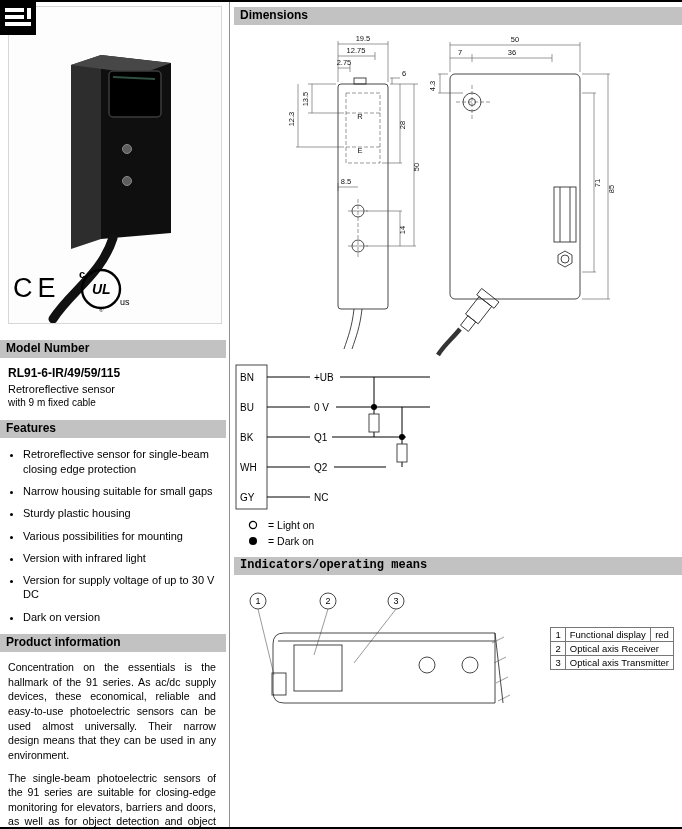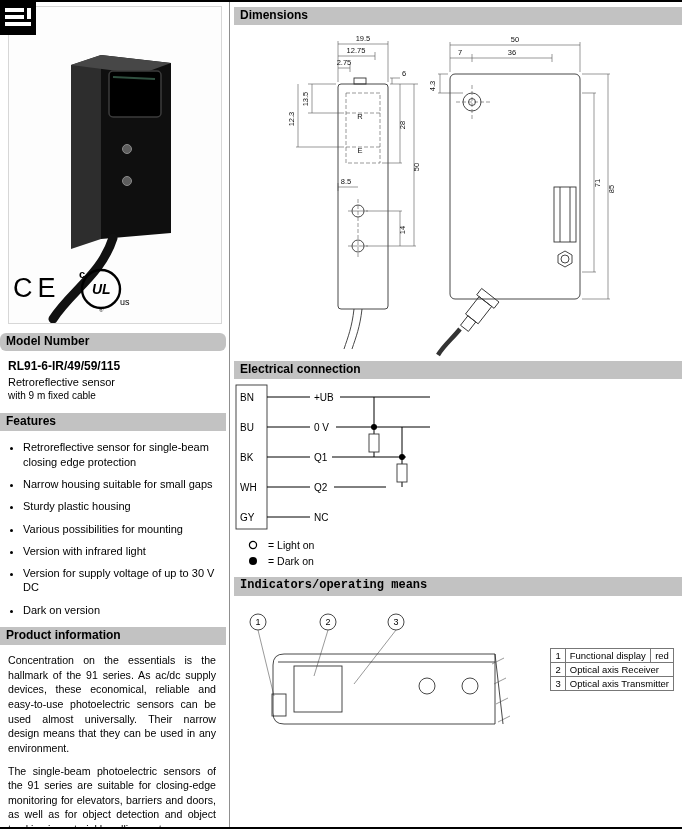--- a/index.html
+++ b/index.html
@@ -20,21 +20,21 @@
 
   
   .logo-box { position:absolute; left:0; top:0; width:36px; height:33px; z-index:3; }
   .photo-frame {
     position:relative; margin:4px 4px 0 8px; width:214px; height:318px;
     border:1px solid #d7d7d7; background:#fdfdfd;
   }
   .certs { position:absolute; left:4px; bottom:10px; display:flex; align-items:center; gap:12px; }
   .ce-text { font-size:27px; letter-spacing:5px; font-weight:400; line-height:1;text-align:center; }
 
-  .model-sec { margin-top:9px;border-radius:6px; }
+  .model-sec { margin-top:16px; }
   .model-number { font-weight:bold; font-size:12px; margin:8px 10px 3px 8px; }
   .model-desc { font-size:11px; margin:2px 10px 2px 8px; }
   .model-sub { font-size:10px; margin:1px 10px 12px 8px; }
 
   .features-list { margin:9px 10px 10px 8px; padding-left:15px; font-size:11px; line-height:1.3; }
   .features-list li { margin-bottom:8px; }
 
   .prod-info { font-size:10.6px; line-height:1.38; text-align:justify; margin:8px 10px 0 8px; }
 
   
@@ -230,21 +230,20 @@
           <line x1="348" y1="272" x2="376" y2="272"></line>
       </g>
       <text x="281" y="15" text-anchor="middle" class="dim">50</text>
       <text x="226" y="28" text-anchor="middle" class="dim">7</text>
       <text x="278" y="28" text-anchor="middle" class="dim">36</text>
       <text x="201" y="59" text-anchor="middle" transform="rotate(-90 201 59)" class="dim">4.3</text>
       <text x="366" y="156" text-anchor="middle" transform="rotate(-90 366 156)" class="dim">71</text>
       <text x="380" y="162" text-anchor="middle" transform="rotate(-90 380 162)" class="dim">85</text>
     </svg>
 
-    <div class="sec-header elec-header">Electrical connection</div>
 
 
     <svg class="wiring-svg" width="448" height="158" viewBox="0 0 448 158">
       <rect x="2" y="6" width="31" height="144" class="draw"></rect>
 
       <g stroke="#000" stroke-width="1" fill="none">
         <line x1="33" y1="18" x2="76" y2="18"></line>
           <line x1="106" y1="18" x2="196" y2="18"></line>
         <line x1="33" y1="48" x2="76" y2="48"></line>
           <line x1="102" y1="48" x2="196" y2="48"></line>

